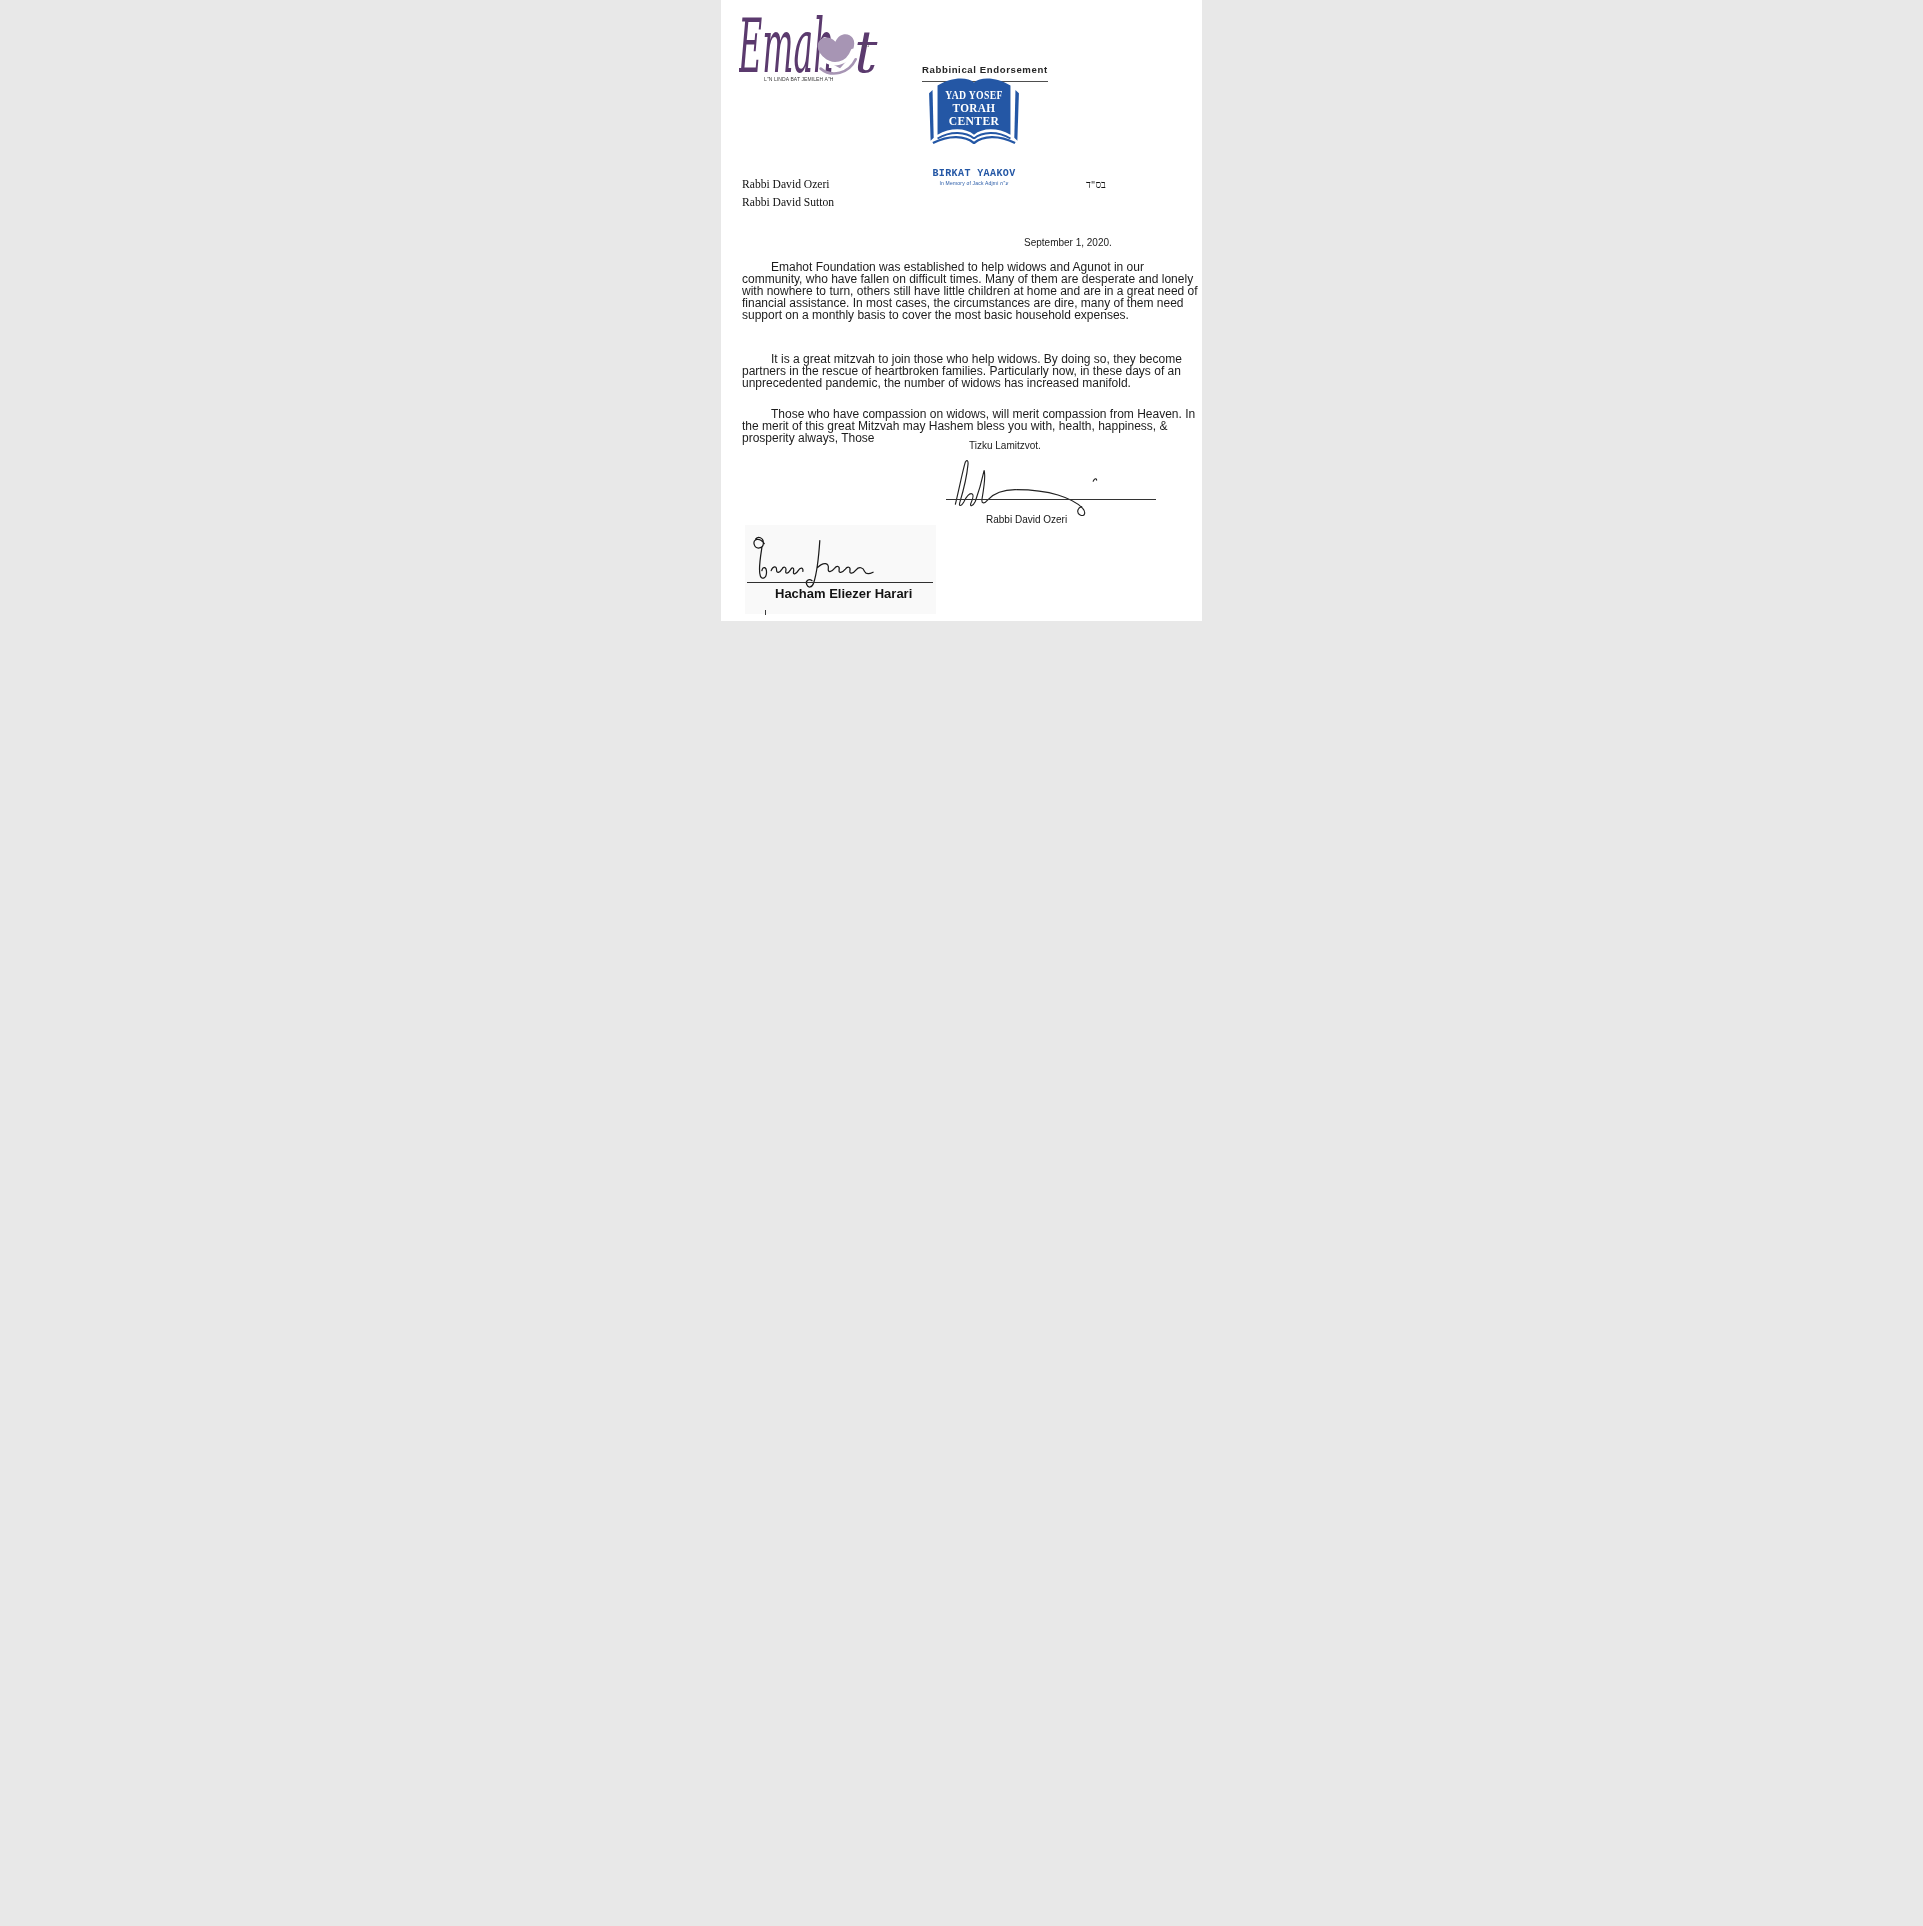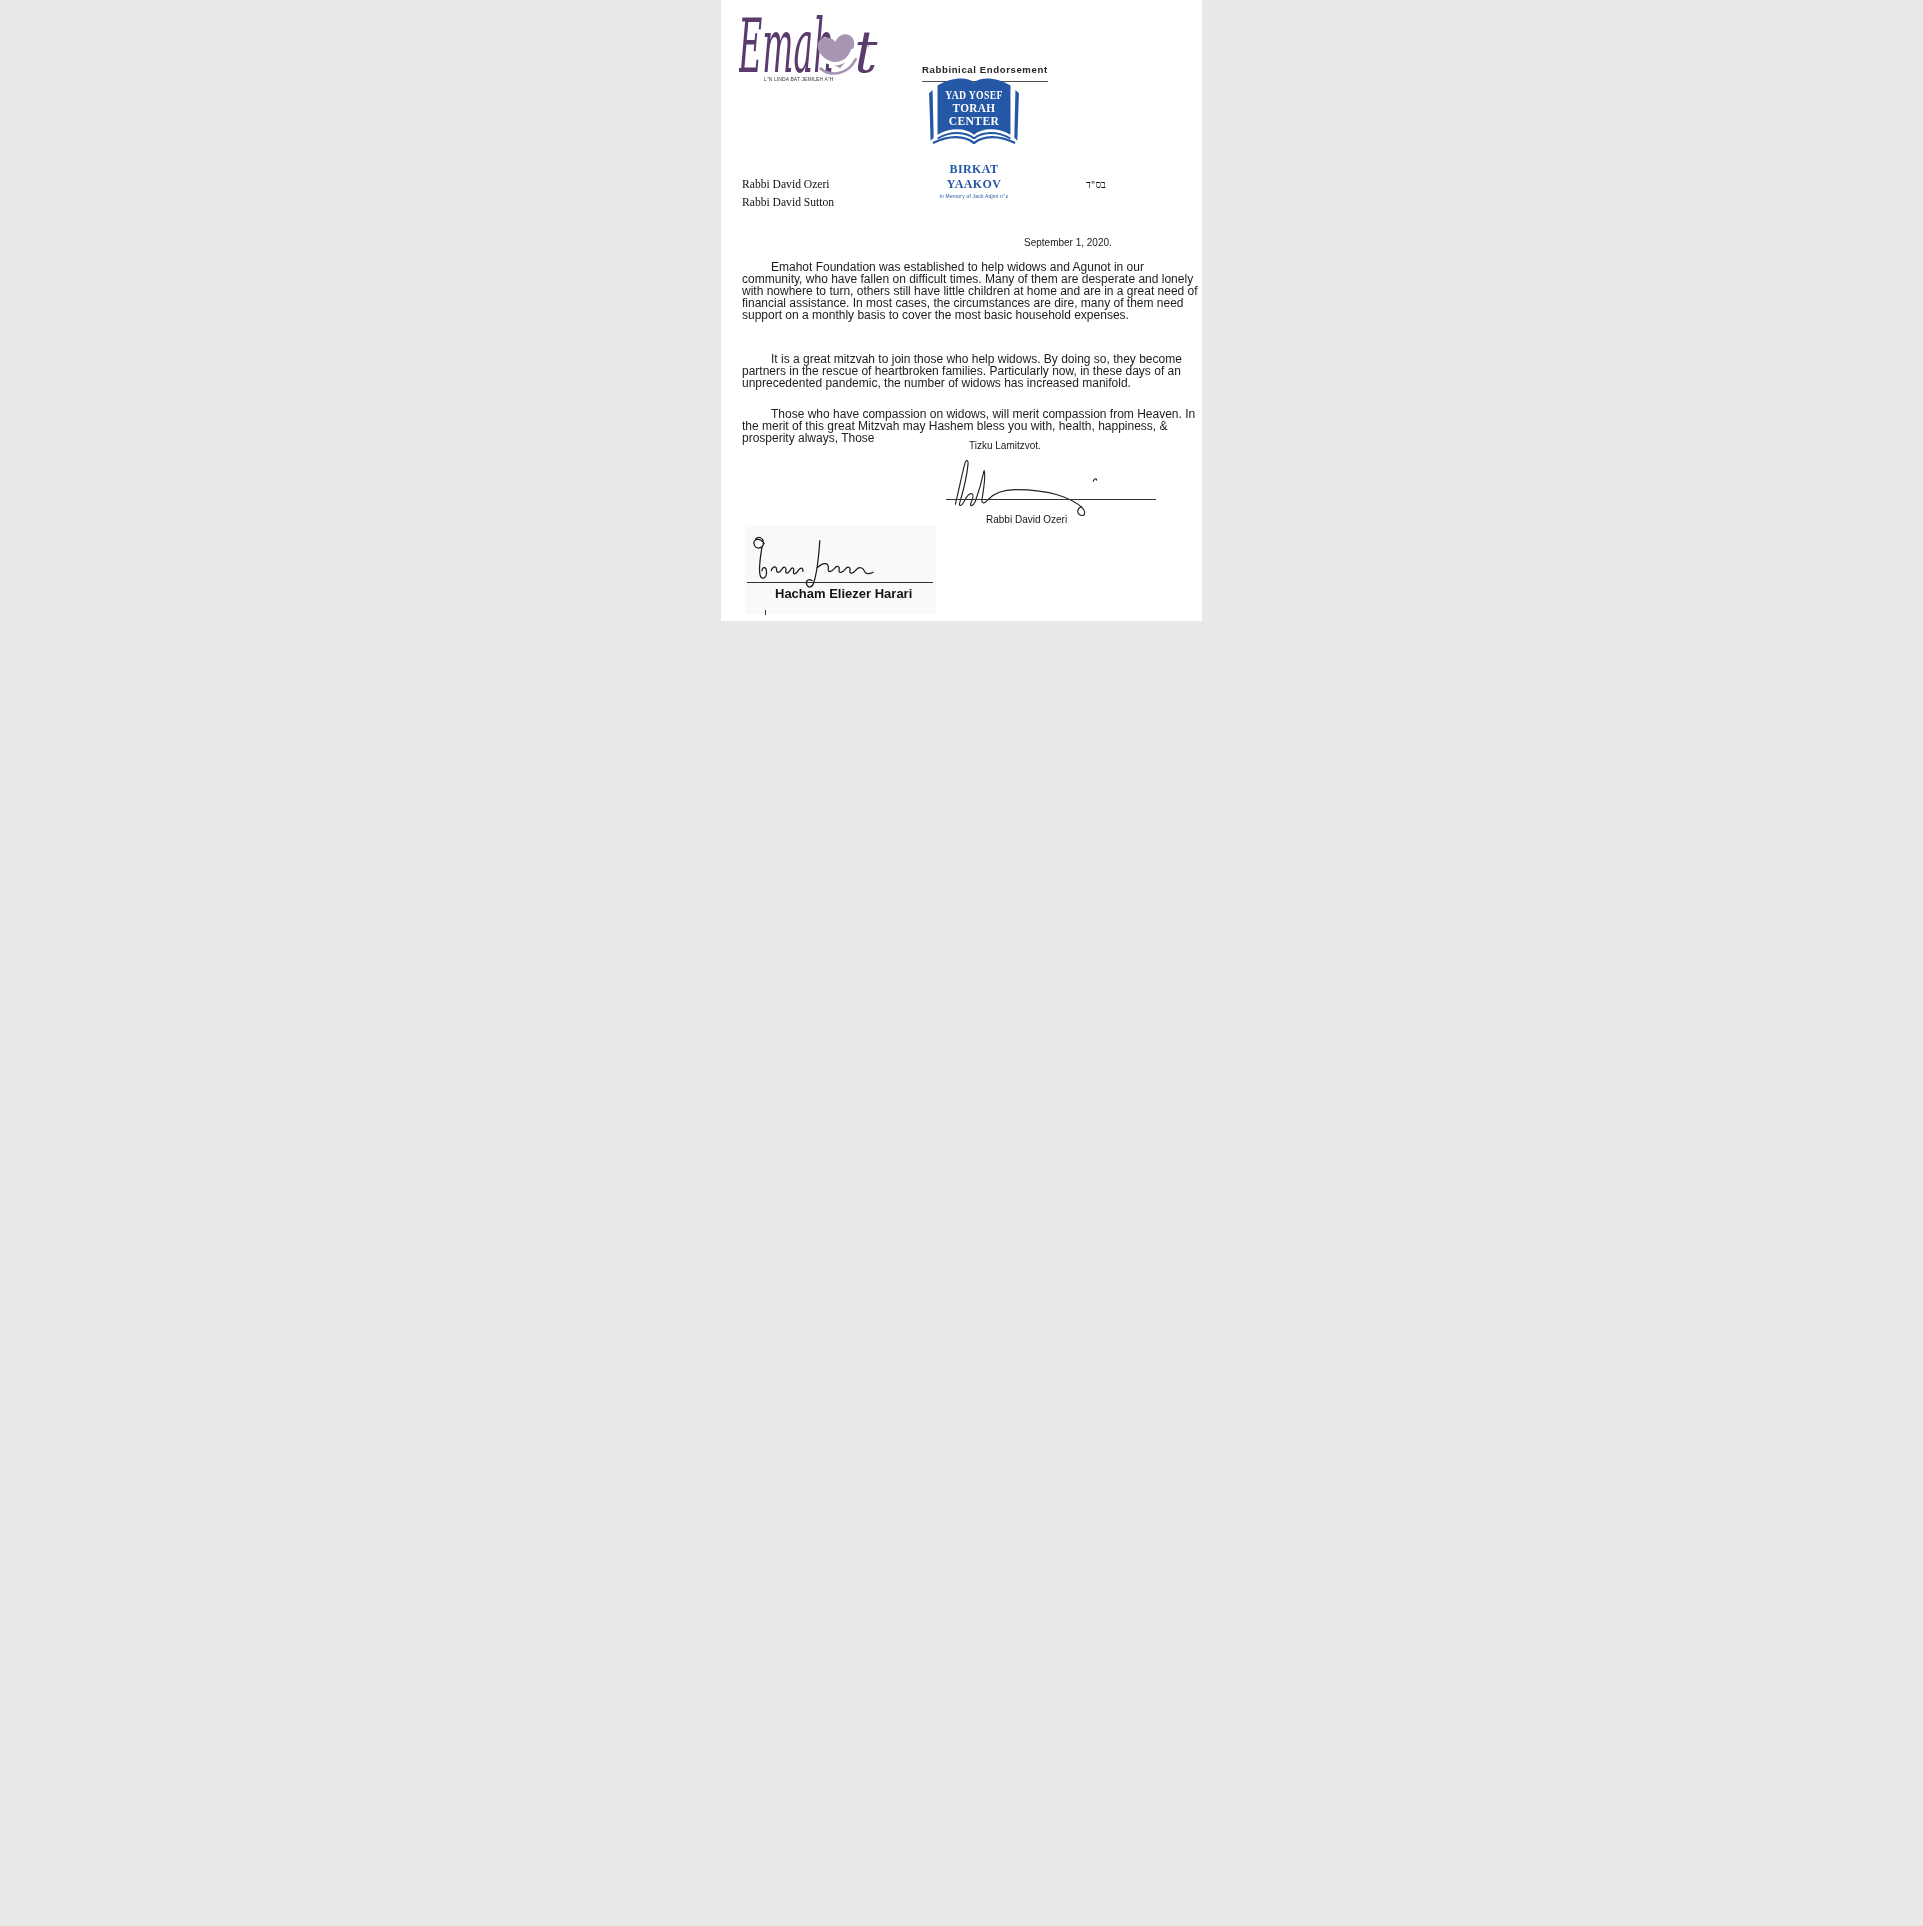--- a/index.html
+++ b/index.html
@@ -27,22 +27,22 @@
   .endorsement-title{
     position:absolute;left:201px;top:52px;
     display:inline-block;
     font-size:9.6px;font-weight:bold;letter-spacing:0.6px;color:#262626;
     padding-bottom:6px;border-bottom:1.5px solid #4e4e4e;margin-top:12px;
   }
   
   .yadyosef{position:absolute;left:203px;top:74px;width:100px;text-align:center;}
   .yy-book-text{font-family:"Liberation Serif",serif;font-weight:bold;fill:#ffffff;letter-spacing:1px;}
   .yy-sub{
-    font-family:Liberation Serif, serif;font-weight:bold;
-    font-size:12px;letter-spacing:0.4px;color:#2457a5;margin-top:11px;
+    font-family:Liberation Mono, monospace;font-weight:bold;
+    font-size:10px;letter-spacing:0.4px;color:#2457a5;margin-top:17px;
   }
   .yy-mem{
     font-size:5px;letter-spacing:0.2px;color:#2457a5;margin-top:0.8px;
   }
   
   .rabbi-names{
     position:absolute;left:21px;top:176px;
     font-family:"Liberation Serif",serif;font-size:11.6px;line-height:18px;color:#101010;
   }
   .bsd{

